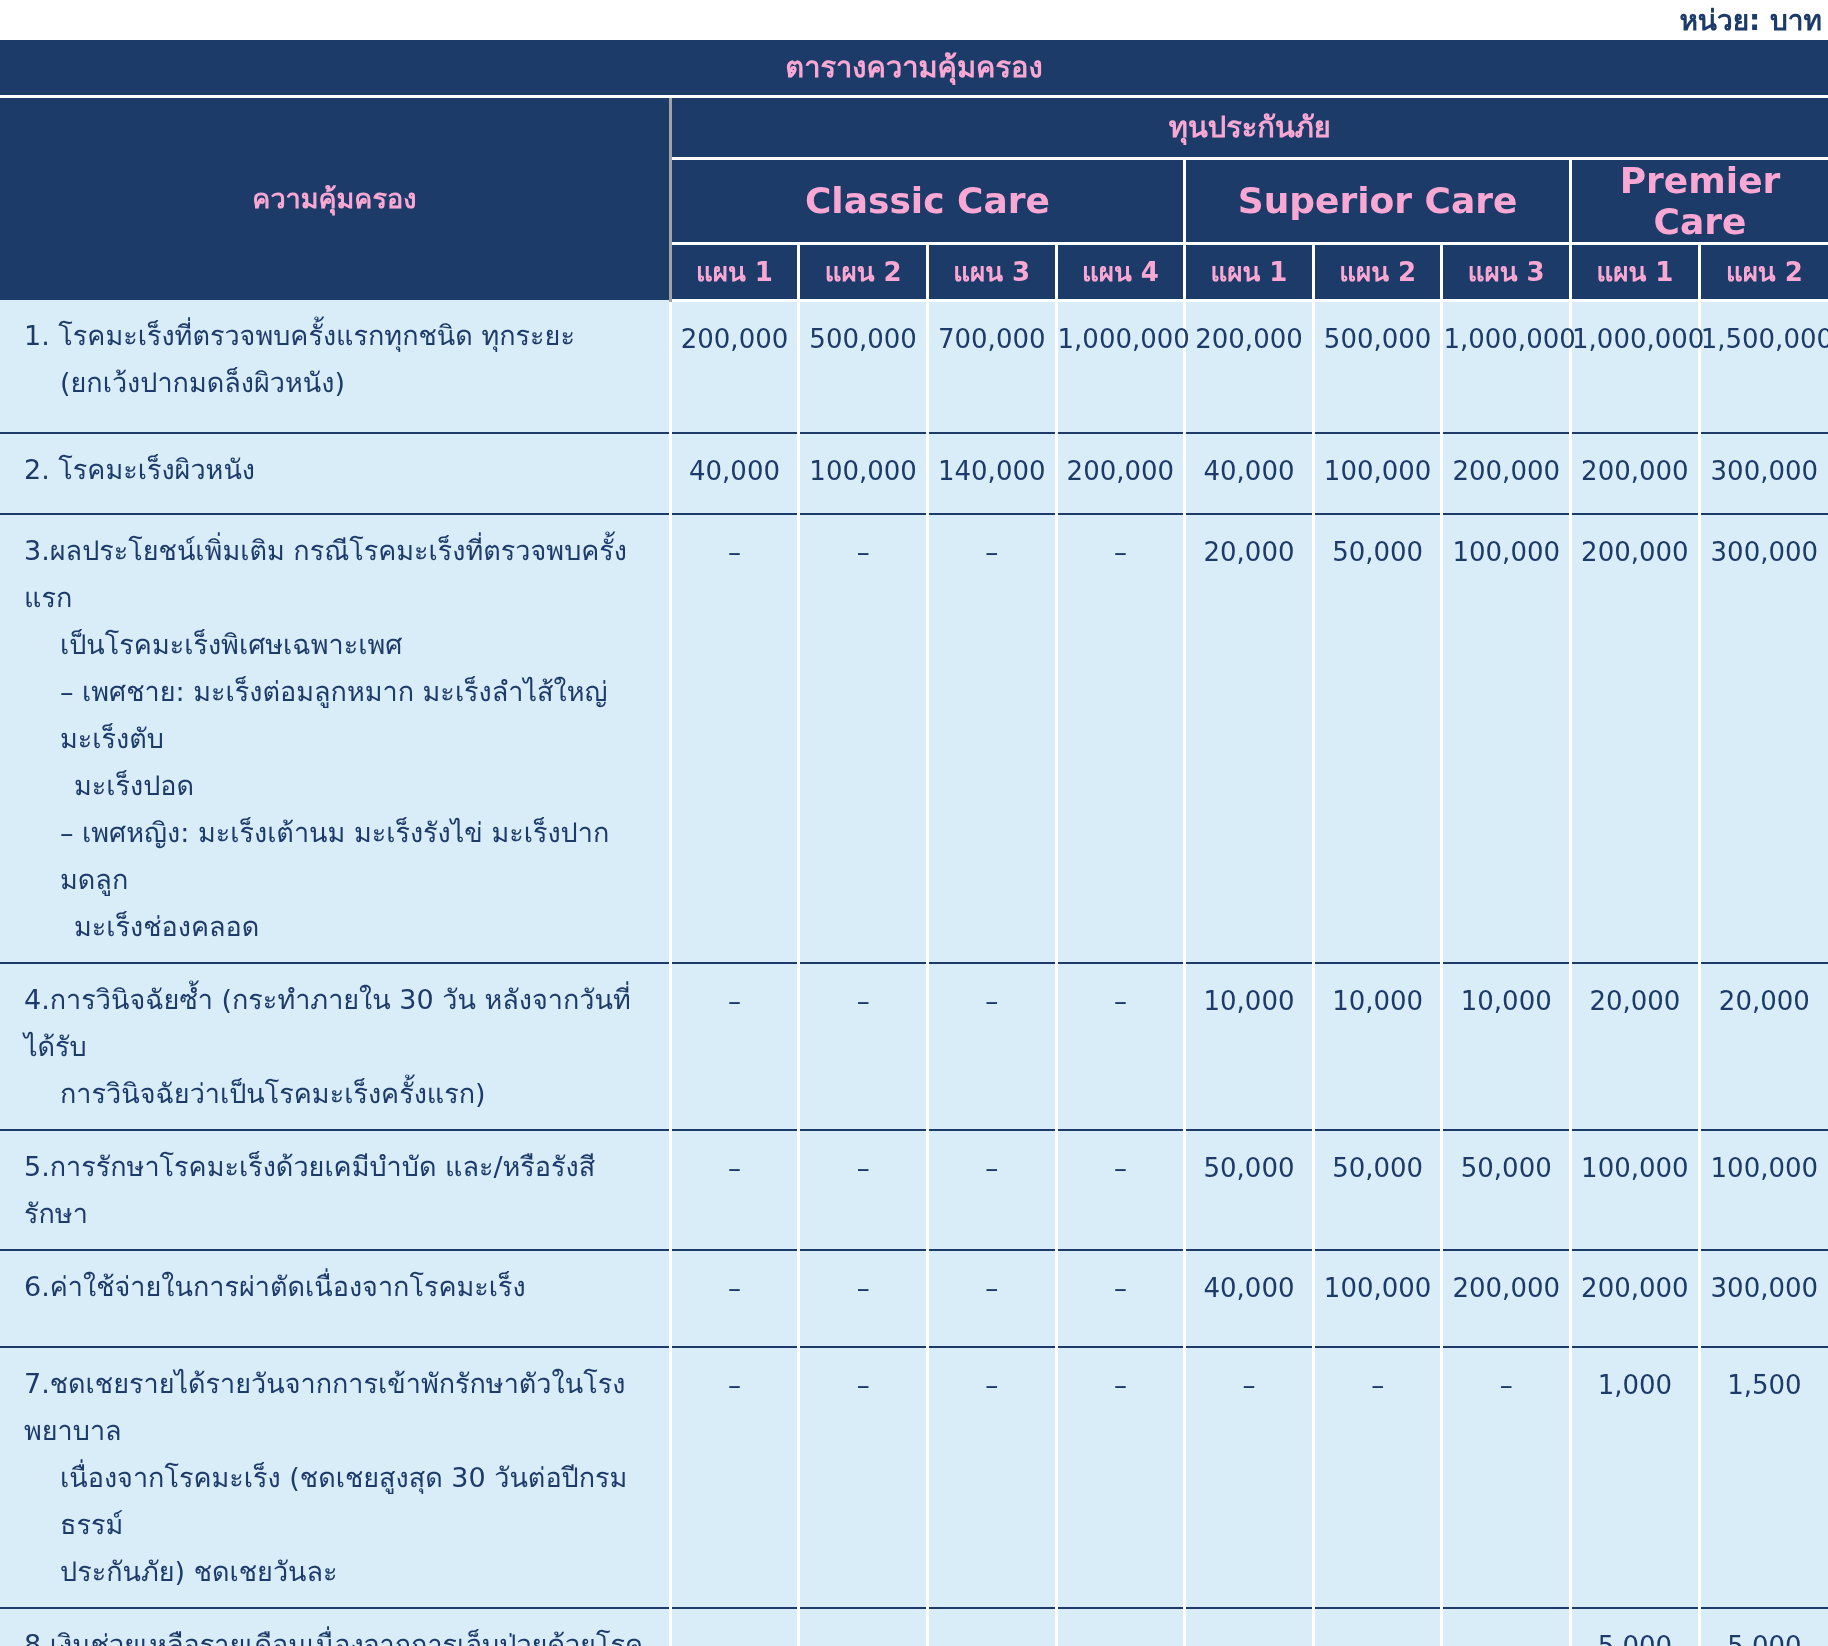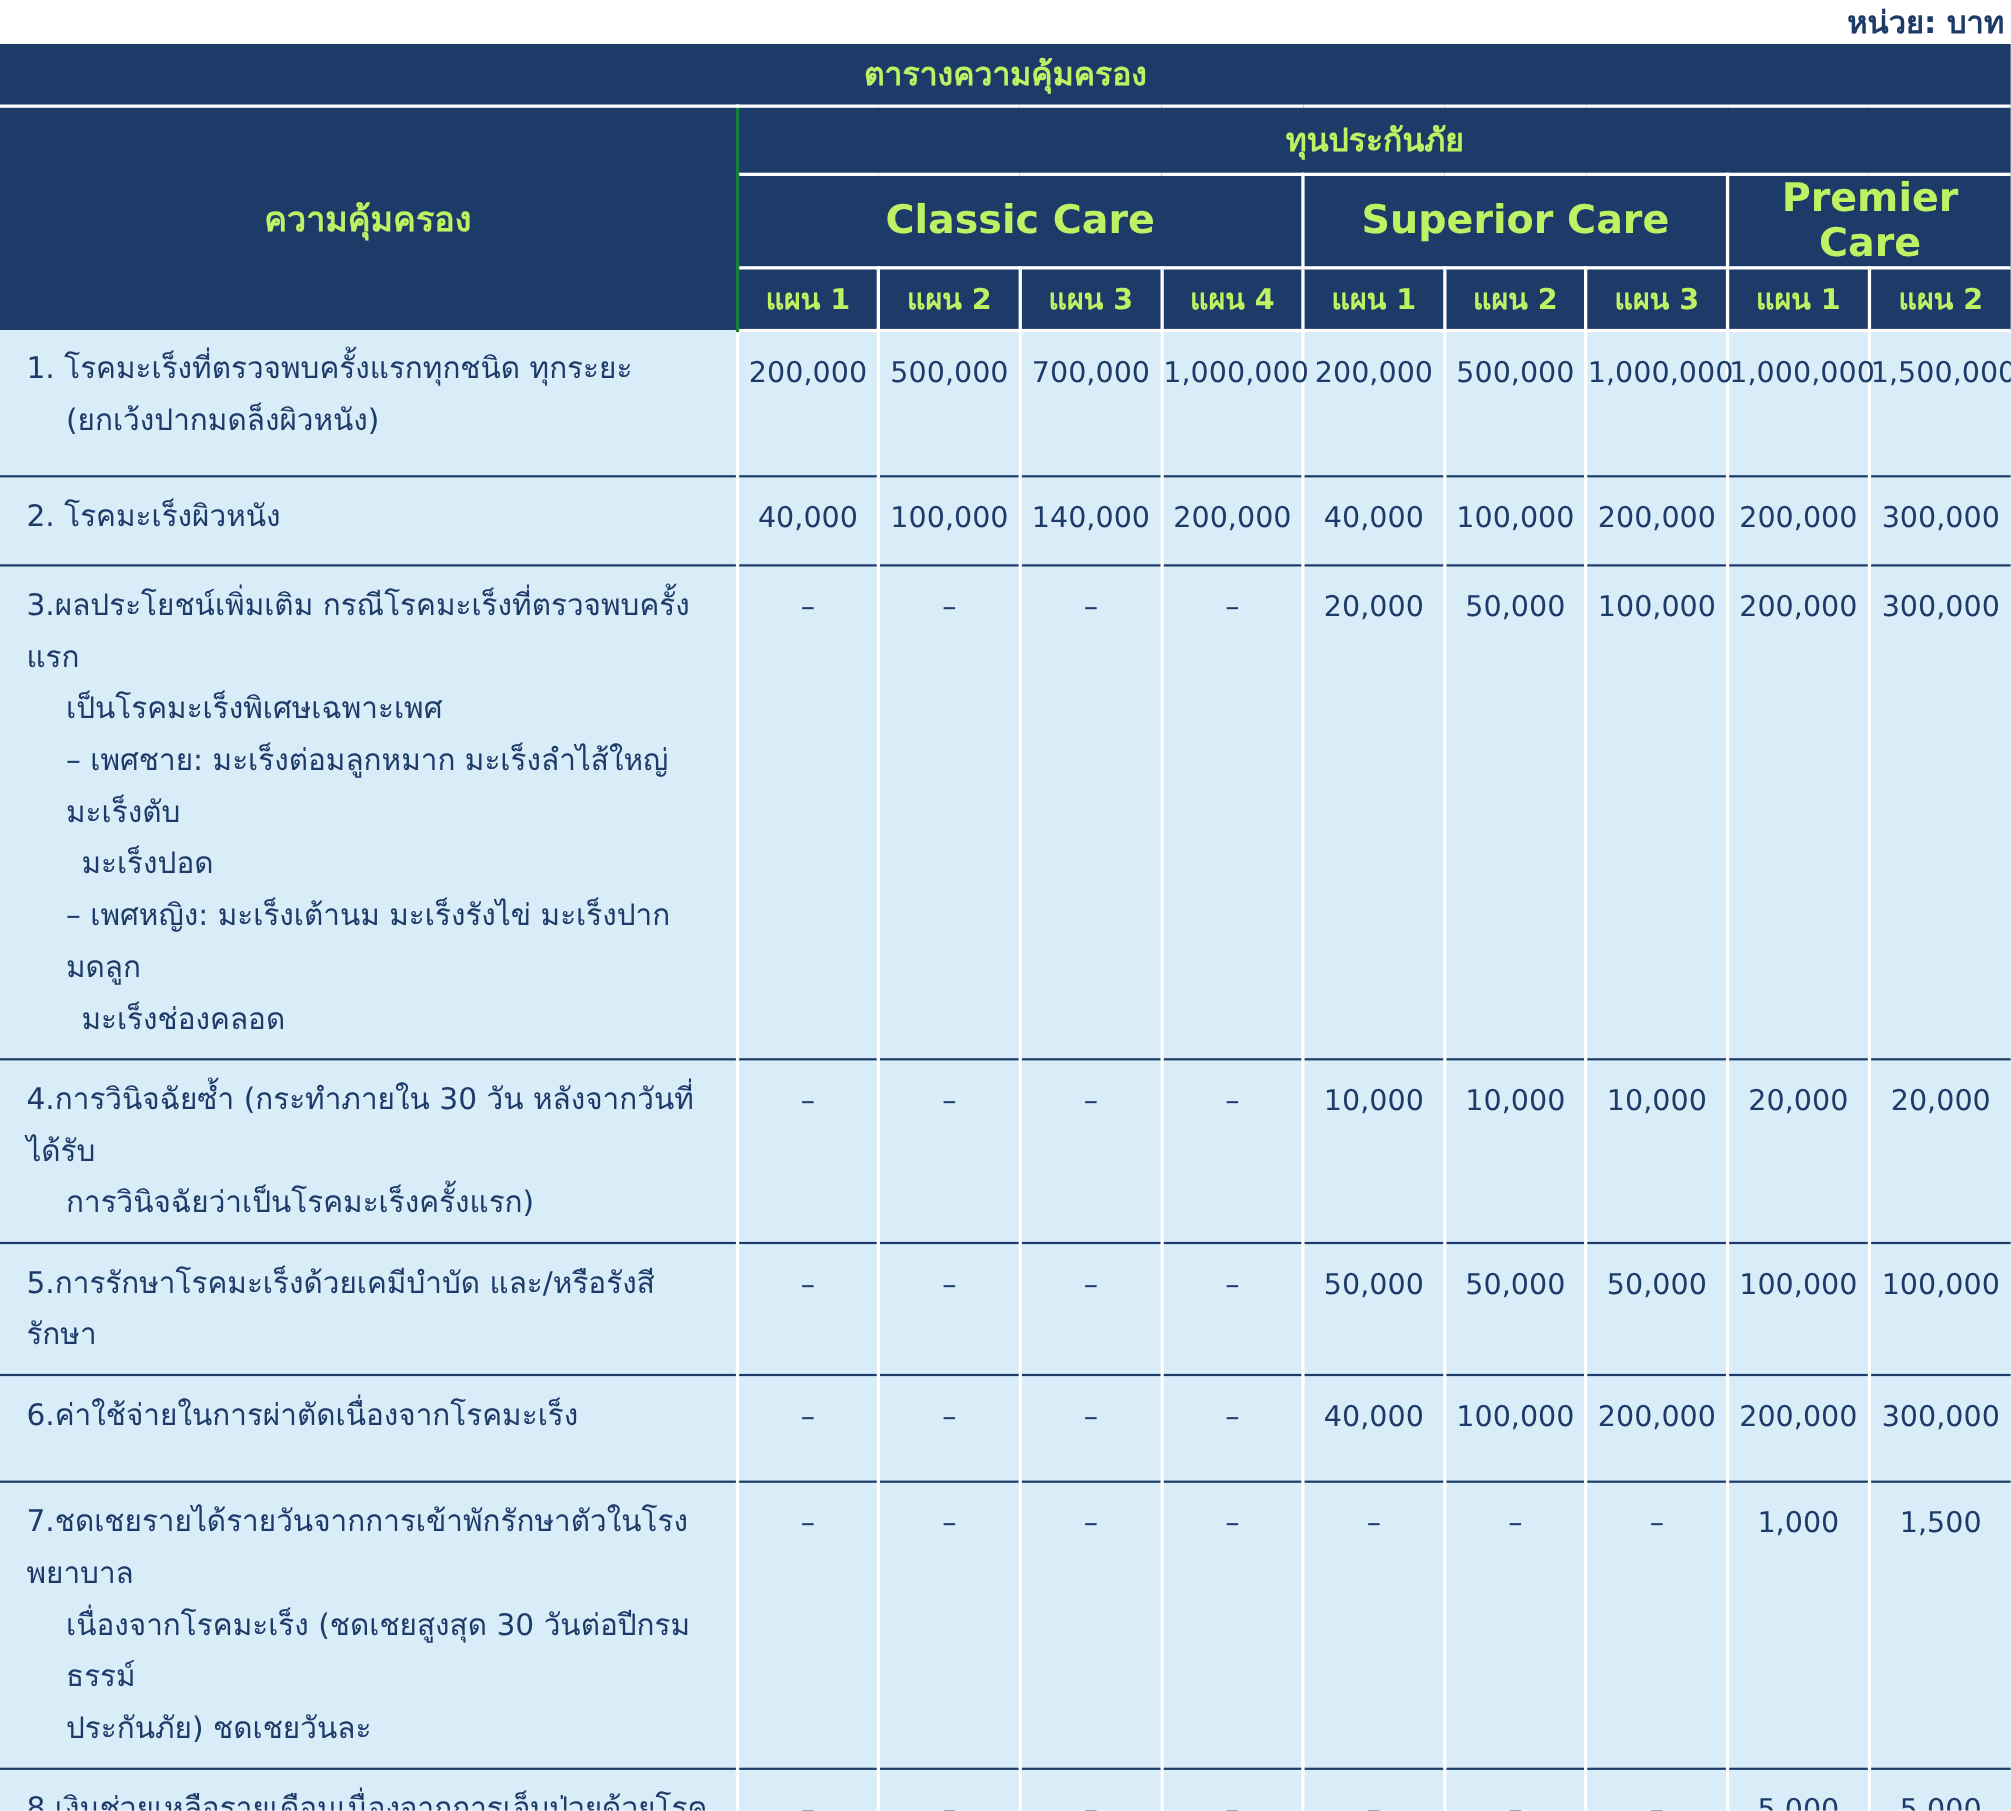--- a/index.html
+++ b/index.html
@@ -24,33 +24,33 @@
   table.coverage {
     width: 1828px;
     border-collapse: collapse;
     table-layout: fixed;
   }
   col.c-desc { width: 670px; }
   col.c-plan { width: 128.6px; }
 
   thead th {
     background: #1d3b69;
-    color: #bef264;
+    color: #f9a8d4;
     font-weight: bold;
     text-align: center;
     vertical-align: middle;
   }
   th.title-cell {
     height: 56px;
     font-size: 29px;
     border-bottom: 3px solid #ffffff;
   }
   th.cov-cell {
-    font-size: 31px;
-    border-right: 3px solid #15803d;
+    font-size: 27px;
+    border-right: 3px solid #a3a3a3;
   }
   th.sum-cell {
     height: 62px;
     font-size: 29px;
     border-bottom: 3px solid #ffffff;
   }
   th.group-cell {
     height: 57px;
     font-size: 36px;
     border-right: 3px solid #ffffff;

